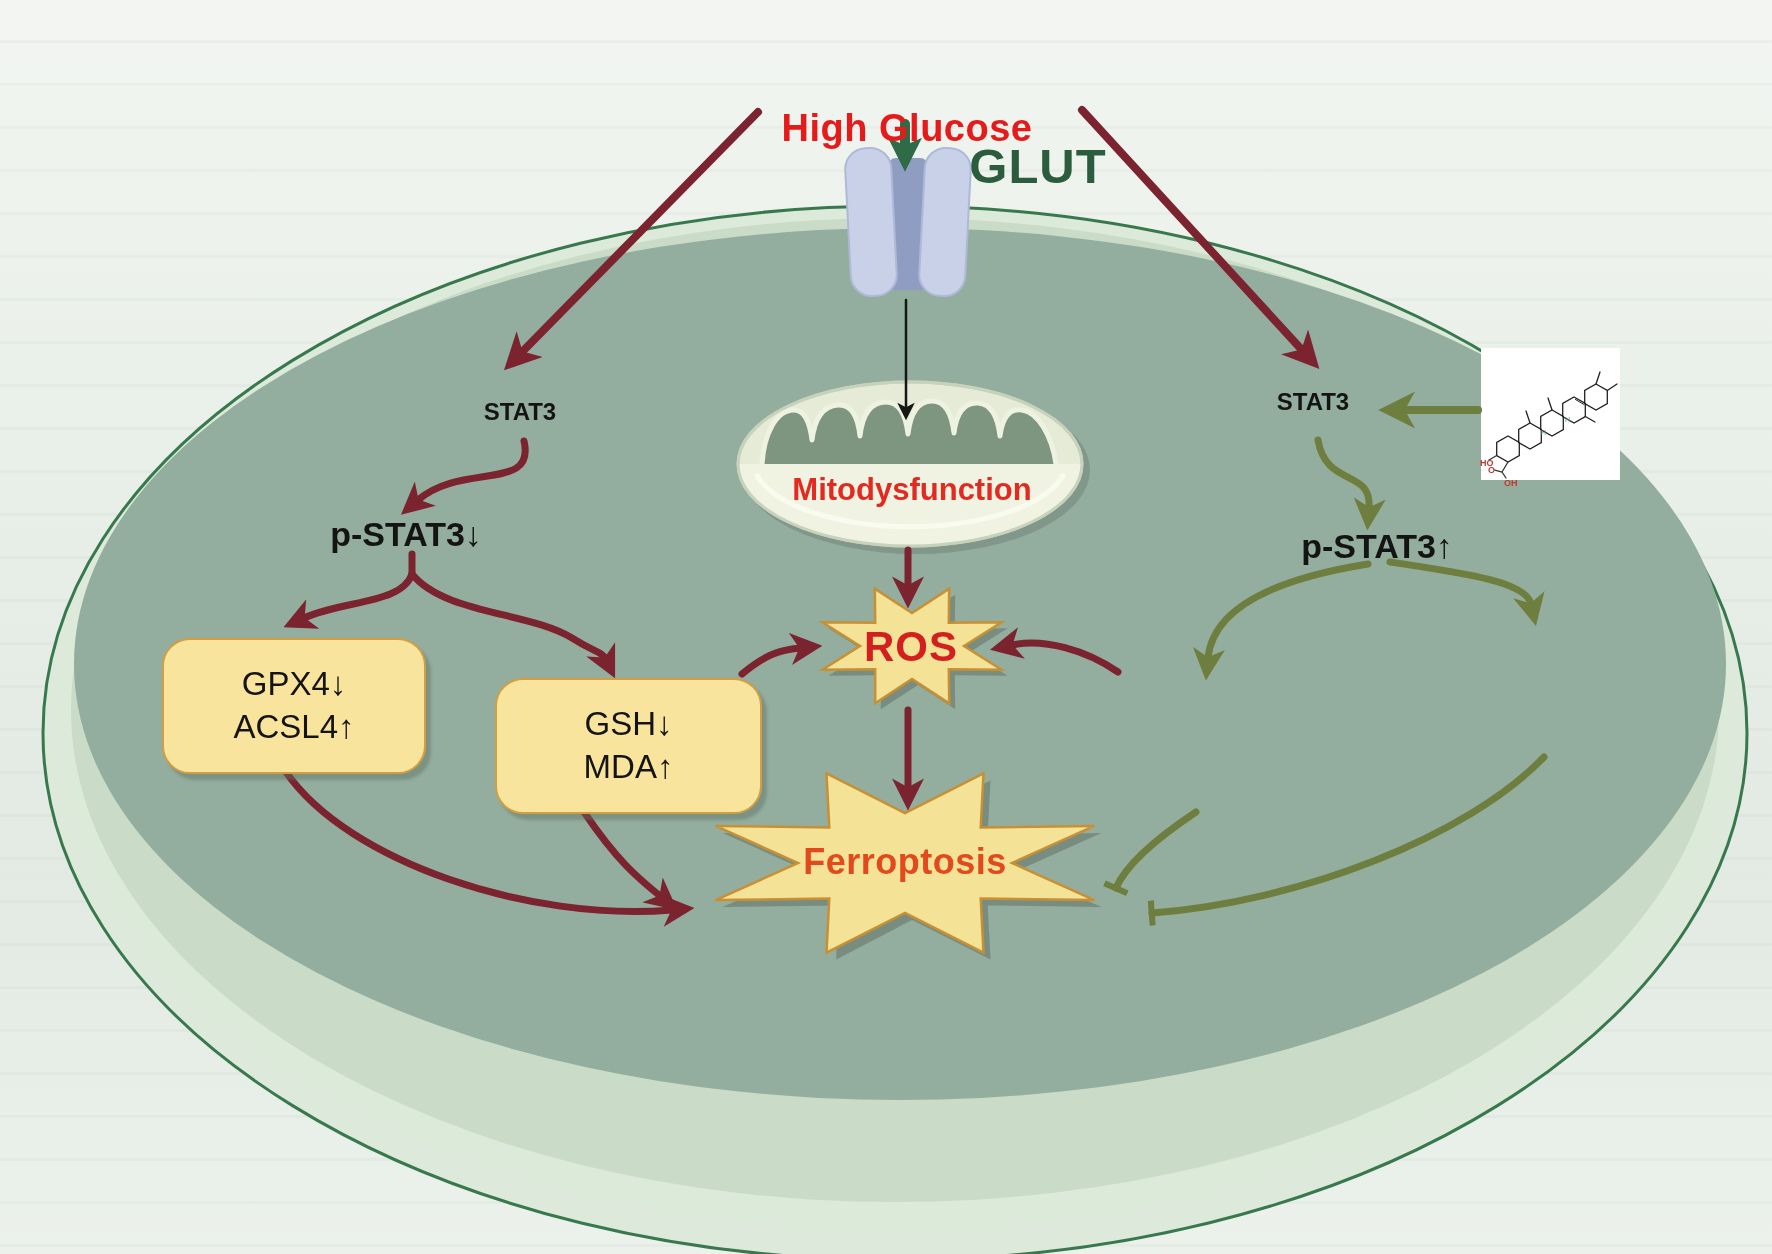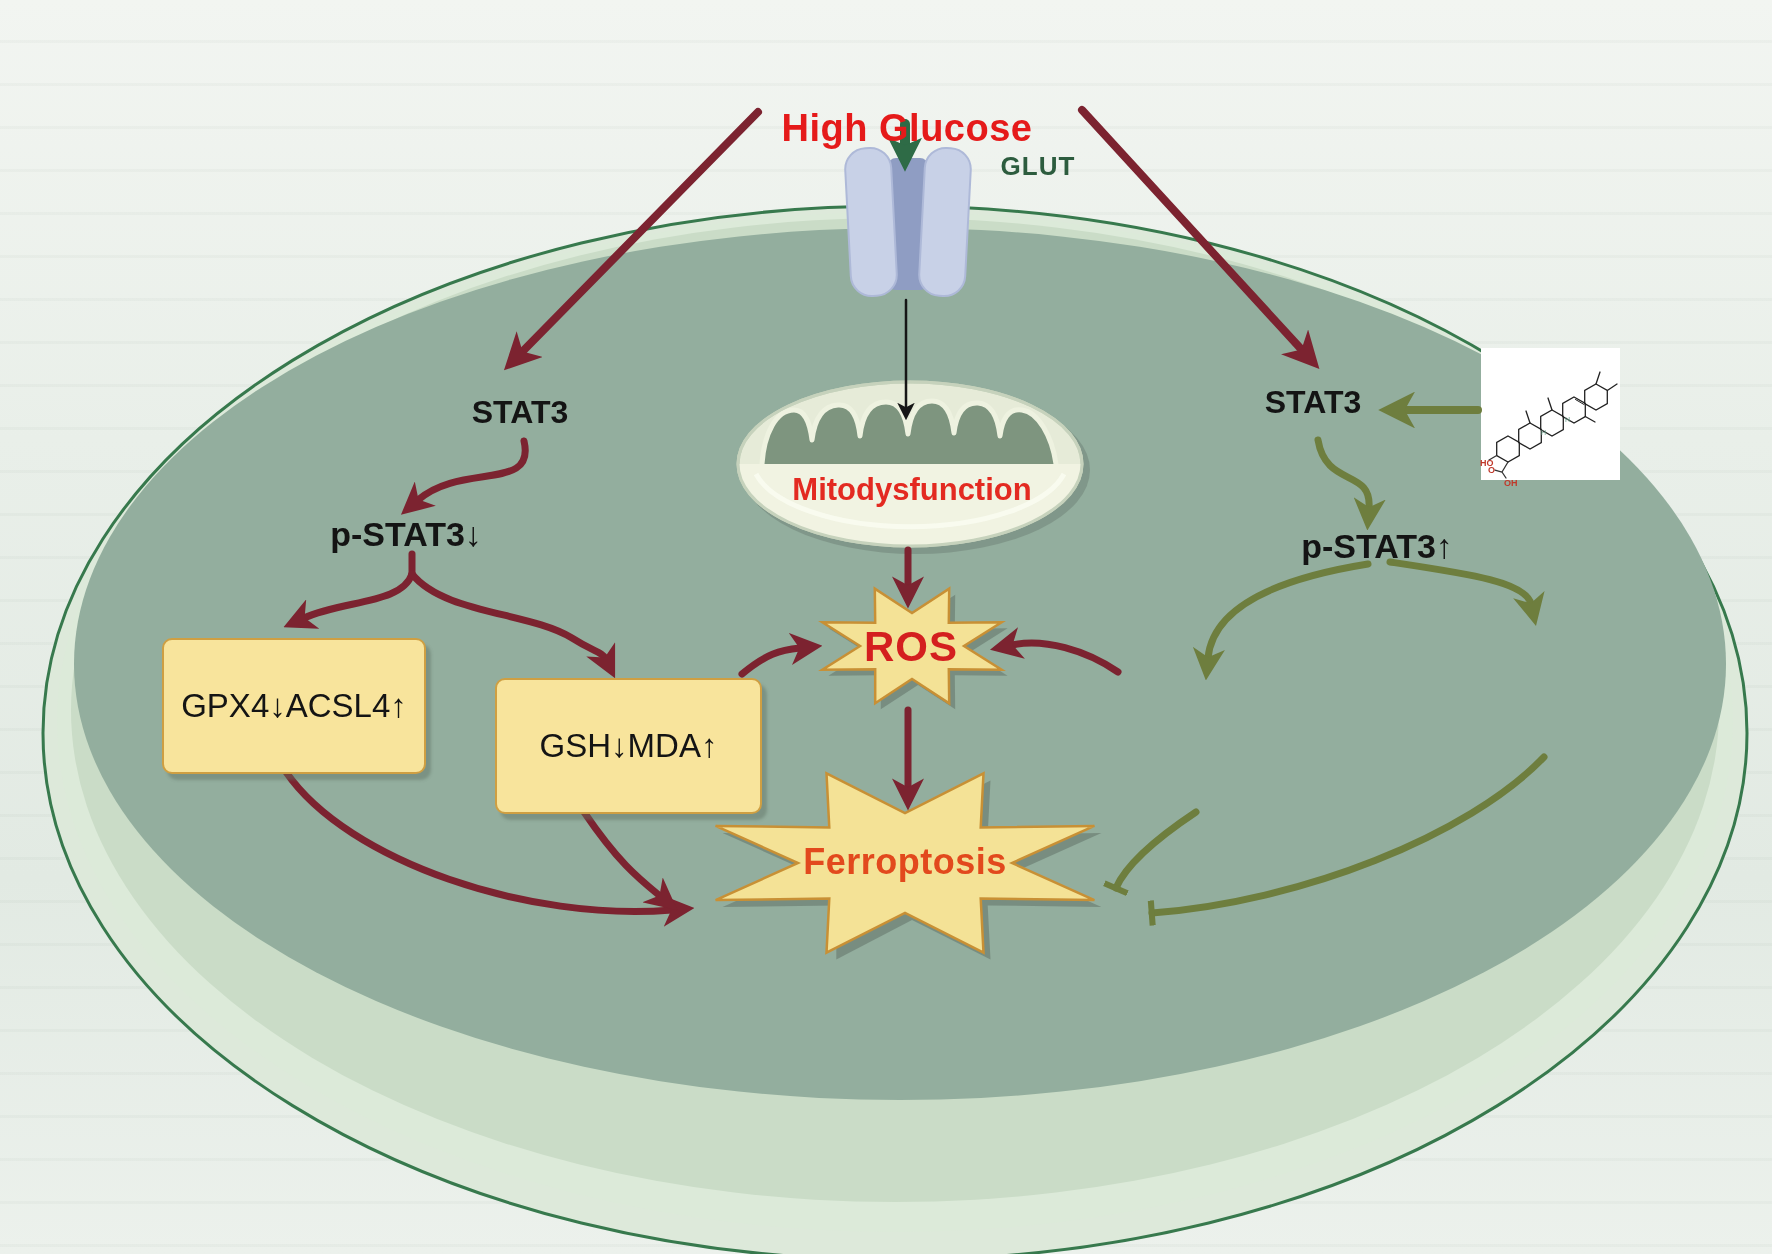--- a/index.html
+++ b/index.html
@@ -8,29 +8,29 @@
     font-family:"Liberation Sans","DejaVu Sans",sans-serif;
     background:linear-gradient(180deg,#f2f5f1 0%,#e9efe9 35%,#e2eae3 70%,#ecf1ec 100%);
   }
   .stage::before{
     content:"";position:absolute;inset:0;pointer-events:none;
     background-image:repeating-linear-gradient(180deg,rgba(255,255,255,0) 0 40px,rgba(115,135,120,.05) 40px 43px);
   }
   svg.layer{position:absolute;left:0;top:0;}
   .lbl{position:absolute;transform:translate(-50%,-50%);white-space:nowrap;font-weight:bold;color:#141414;}
   .lbl-high-glucose{font-size:38px;color:#e51a1a;letter-spacing:.5px;}
-  .lbl-glut{font-size:26px;color:#2c5c3e;letter-spacing:1px;}
-  .lbl-stat3{font-size:32px;}
+  .lbl-glut{font-size:49px;color:#2c5c3e;letter-spacing:1px;}
+  .lbl-stat3{font-size:24px;}
   .lbl-pstat3{font-size:34px;}
   .lbl-mito{font-size:31px;color:#e32a21;margin-top:40px;}
   .lbl-ros{font-size:42px;color:#d41f1f;letter-spacing:1px;}
   .lbl-ferro{font-size:36px;color:#e2491d;letter-spacing:.5px;}
   .ybox{
-    position:absolute;background:#f8e49c;border:2px solid #cf9f42;border-radius:10px;
-    display:flex;flex-direction:row;align-items:center;justify-content:center;
+    position:absolute;background:#f8e49c;border:2px solid #cf9f42;border-radius:28px;
+    display:flex;flex-direction:column;align-items:center;justify-content:center;
     font-size:33px;color:#141414;line-height:1.3;
     box-shadow:5px 6px 3px rgba(95,112,100,.45);
   }
 </style>
 </head>
 <body>
 
 <div class="stage">
 
   <svg class="layer" width="1772" height="1254" viewBox="0 0 1772 1254">

